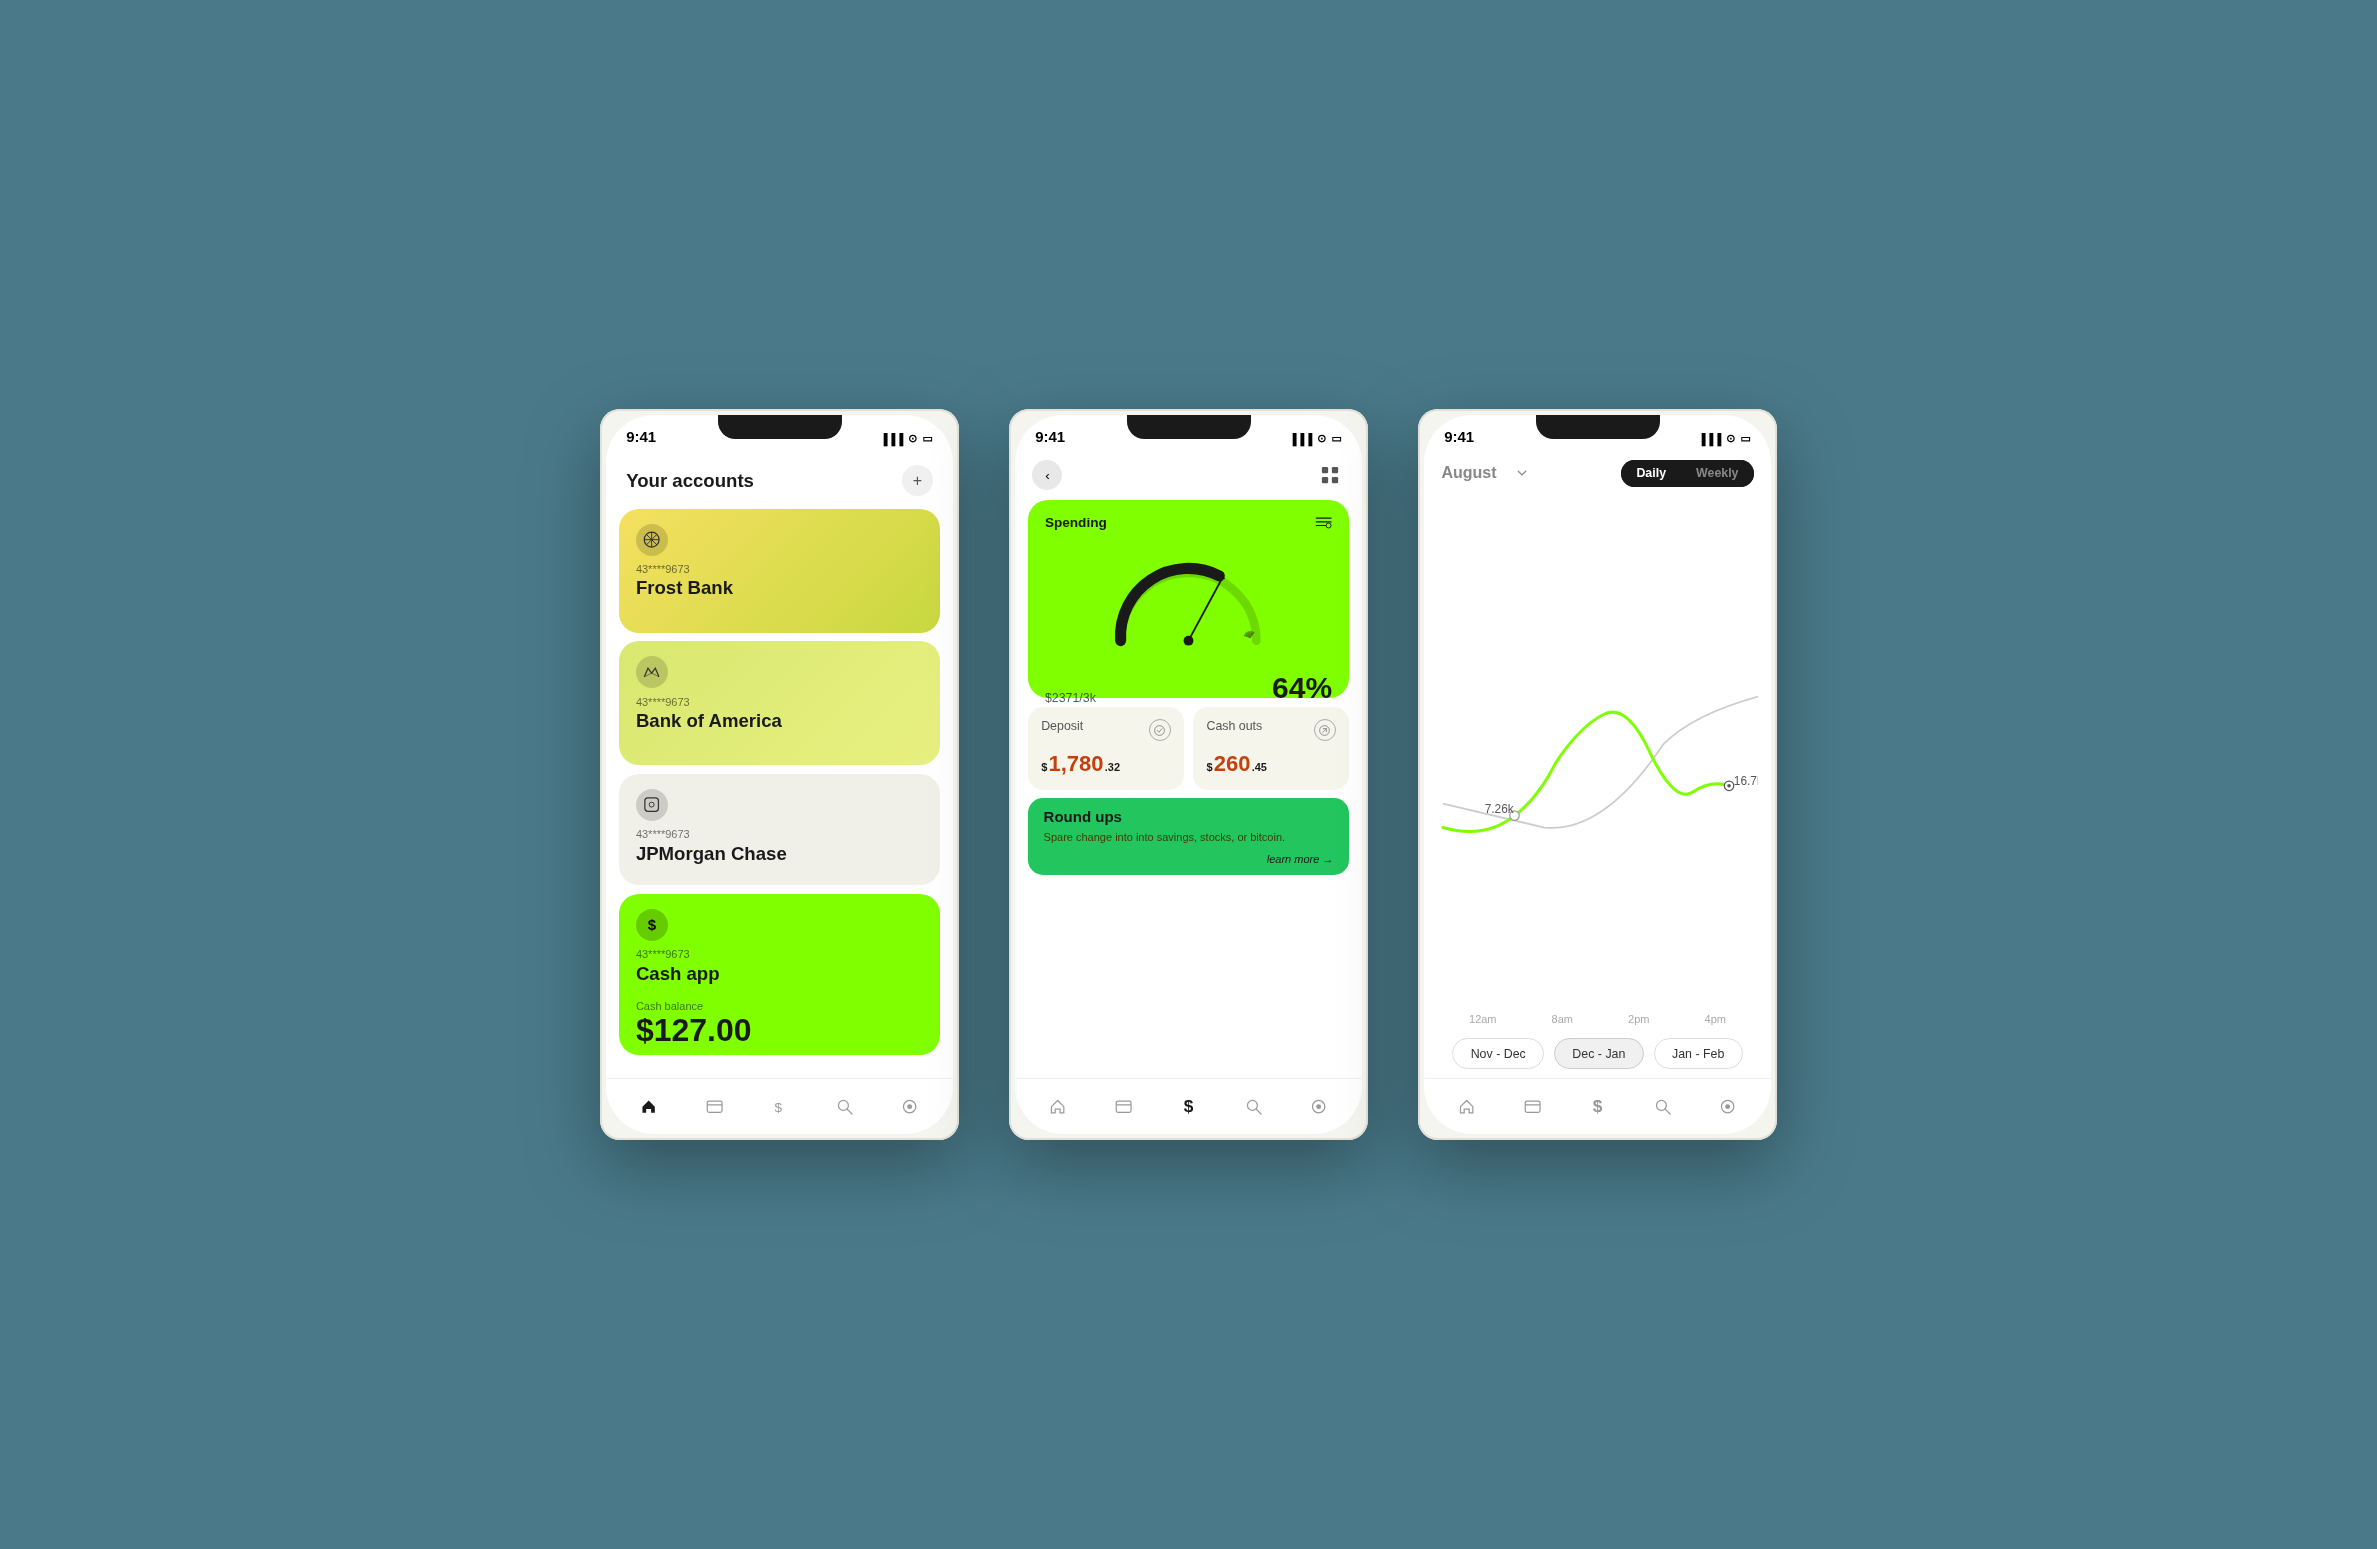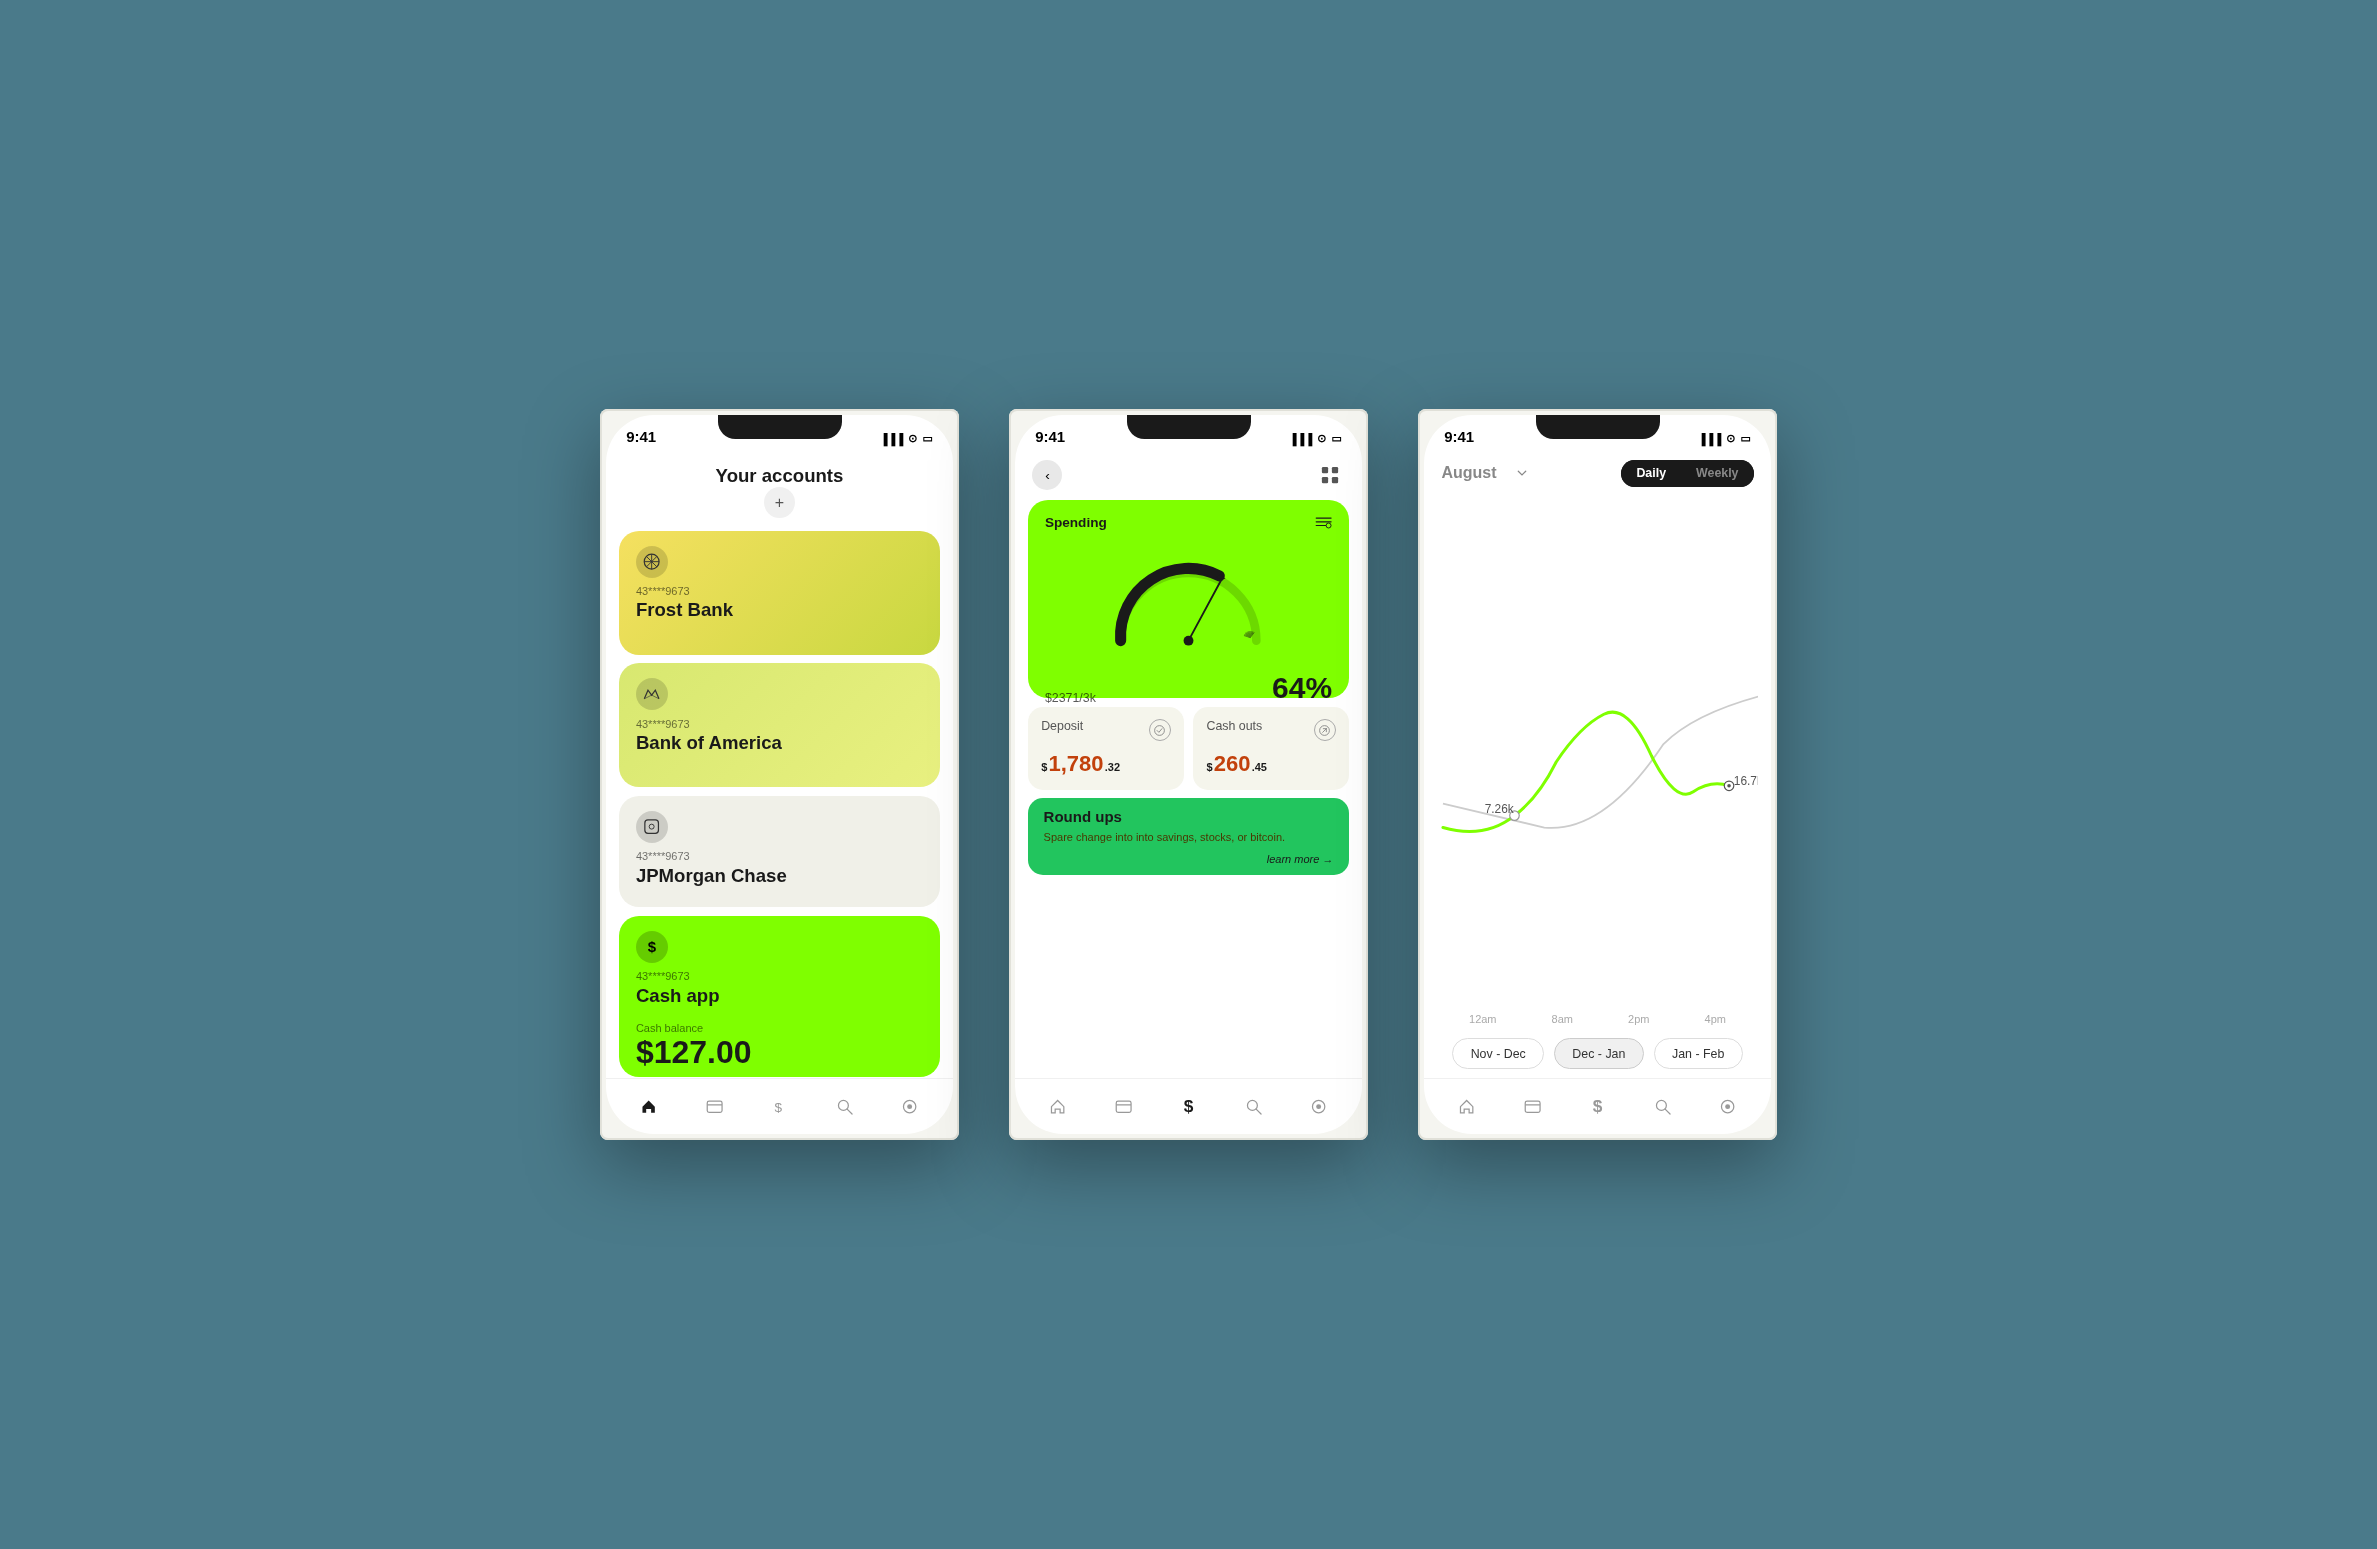--- a/index.html
+++ b/index.html
@@ -14,21 +14,21 @@
     }
     .phones-container {
       display: flex;
       gap: 50px;
       align-items: center;
     }
     .phone {
       width: 359px;
       height: 731px;
       background: #f5f5f0;
-      border-radius: 8px;
+      border-radius: 20px;
       position: relative;
       box-shadow: 0 25px 74px rgba(0,0,0,0.35), inset 0 0 0 1.9px #e0e0d8;
       overflow: hidden;
     }
     .phone-inner {
       position: absolute;
       inset: 6.2px;
       background: white;
       border-radius: 48px;
       overflow: hidden;
@@ -77,21 +77,20 @@
       display: flex;
       flex-direction: column;
     }
 
     
     .accounts-header {
       display: flex;
       justify-content: space-between;
       align-items: center;
       padding: 15px 20px 12.4px;
-      flex-direction: column;
     }
     .accounts-title {
       font-size: 18.6px;
       font-weight: 700;
       color: #1a1a1a;
     }
     .add-btn {
       width: 31px;
       height: 31px;
       border-radius: 50%;

